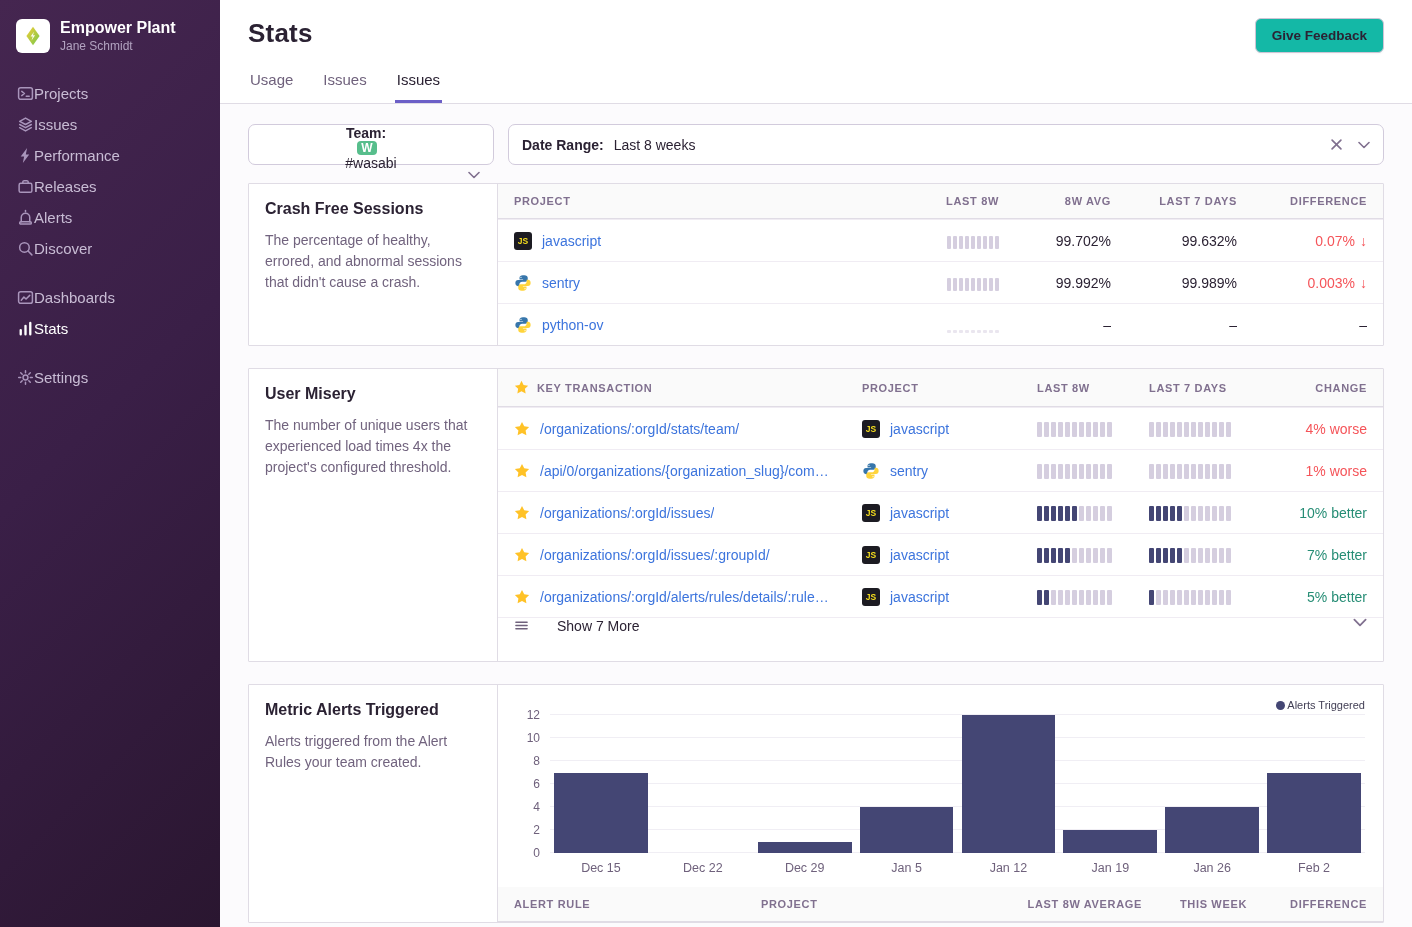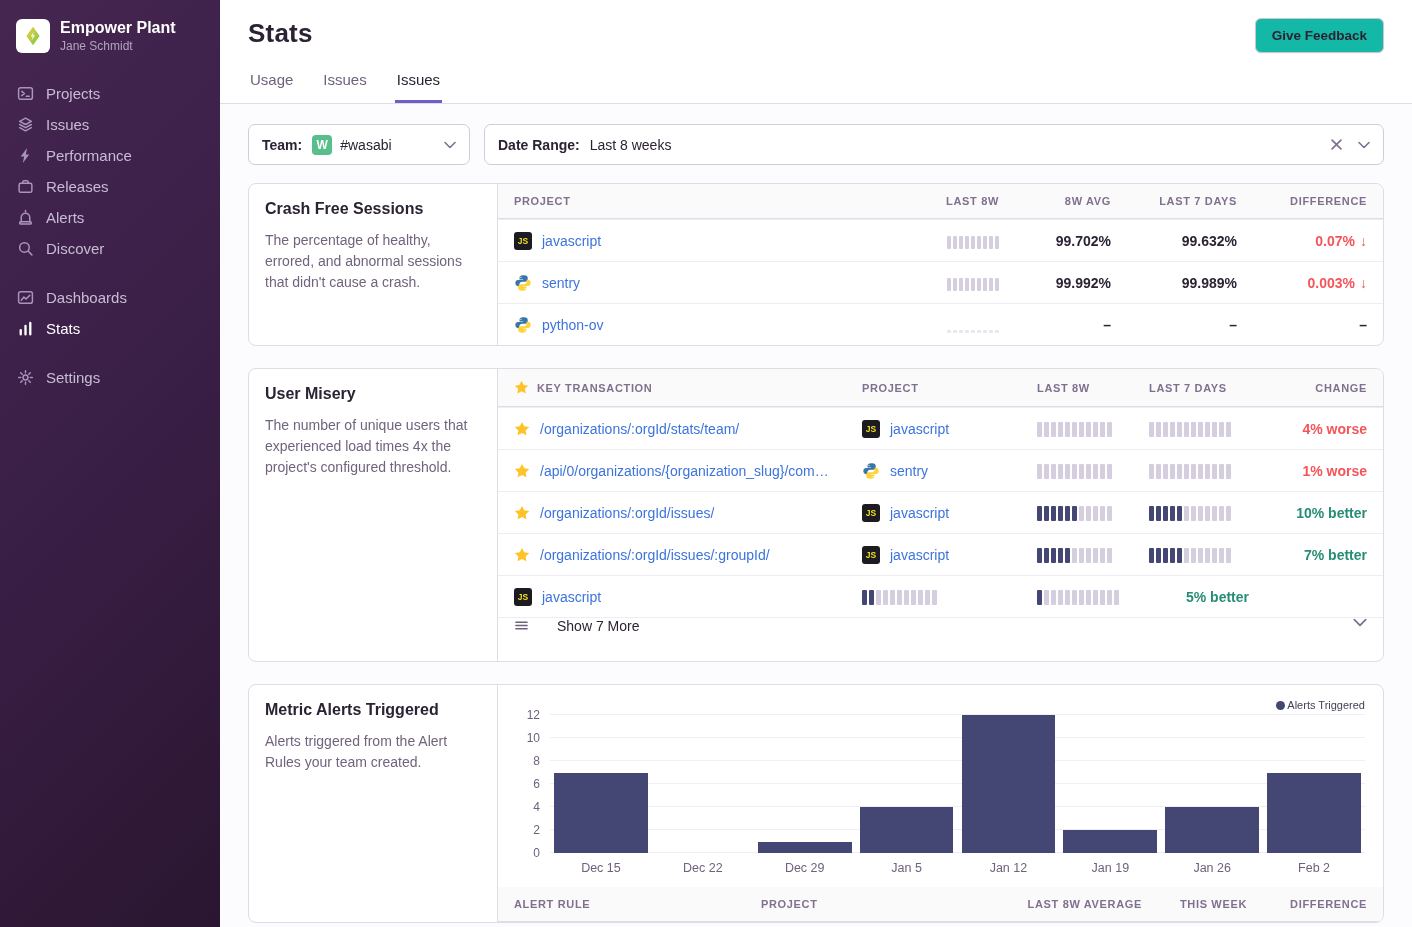--- a/index.html
+++ b/index.html
@@ -10,21 +10,21 @@
   
   .sidebar { flex:0 0 220px; width:220px; height:100%;
     background:linear-gradient(315deg,#2a1630 0%,#3a1f47 55%,#452650 100%);
     padding:14px 0; color:#cdc2d8; }
   .org { display:flex; align-items:center; gap:10px; padding:4px 16px 0; margin-bottom:24px; cursor:pointer; }
   .avatar { width:34px; height:34px; border-radius:6px; background:#fff; display:grid; place-items:center; flex:0 0 34px; }
   .org-name { font-size:16px; font-weight:700; color:#fff; line-height:1.3; }
   .org-user { font-size:12px; color:#b2a3c0; line-height:1.3; }
   .nav-group { padding:0 16px; }
   .nav-group + .nav-group { margin-top:18px; }
-  .nav-item { display:flex; align-items:center; gap:12px; height:31px; font-size:15px; color:#c8bcd4; cursor:pointer; }
+  .nav-item { display:flex; align-items:center; height:31px; font-size:15px; color:#c8bcd4; cursor:pointer; }
   .nav-item .nav-icon { width:18px; height:18px; display:grid; place-items:center; color:#a995bb; }
   .nav-item.active { color:#fff; }
   .nav-item.active .nav-icon { color:#fff; }
   .nav-footer { margin-top:28px; }
 
   
   .main { flex:1; display:flex; flex-direction:column; min-width:0; background:#fcfbfd; }
   .page-header { background:#fff; padding:18px 28px 0; border-bottom:1px solid #e0dce5; }
   .header-top { display:flex; justify-content:space-between; align-items:flex-start; }
   h1.title { margin:0; font-size:26px; font-weight:700; color:#2b2233; letter-spacing:.2px; }
@@ -34,45 +34,45 @@
   .tabs { display:flex; gap:26px; margin-top:18px; }
   .tab { padding:0 2px 12px; font-size:15px; color:#6f617c; border-bottom:3px solid transparent; cursor:pointer; }
   .tab.active { color:#2b2233; border-bottom-color:#6c5fc7; }
 
   .content { padding:20px 28px; overflow:hidden; }
 
   
   .filters { display:flex; gap:14px; margin-bottom:18px; }
   .filter { height:41px; background:#fff; border:1px solid #d2cbdc; border-radius:7px;
     display:flex; align-items:center; padding:0 13px; }
-  .team-filter { width:222px; }
+  .team-filter { width:246px;flex-direction:column; }
   .date-filter { flex:1; }
   .filter-label { font-size:14px; font-weight:700; color:#2b2233; margin-right:10px; }
   .team-badge { width:20px; height:20px; background:#57be8c; border-radius:4px; color:#fff;
     font-size:12px; font-weight:700; display:grid; place-items:center; margin-right:8px; }
   .filter-value { font-size:14px; color:#2b2233; }
   .filter-icons { margin-left:auto; display:flex; align-items:center; gap:16px; color:#80708f; }
   .icon-btn { display:grid; place-items:center; cursor:pointer; color:#80708f; }
 
   
   .panel { display:grid; grid-template-columns:249px 1fr; background:#fff;
-    border:1px solid #e0dce5; border-radius:8px; margin-bottom:22px; overflow:hidden; }
+    border:1px solid #e0dce5; border-radius:1px; margin-bottom:22px; overflow:hidden; }
   .panel-desc { border-right:1px solid #e0dce5; padding:16px; }
   .panel-title { margin:0 0 12px; font-size:16px; font-weight:600; color:#2b2233; }
   .panel-text { font-size:14px; color:#71637e; line-height:1.5; }
   .panel-main { min-width:0; }
 
   .tbl-header { display:grid; background:#fafafa; border-bottom:1px solid #e0dce5; align-items:center; }
   .hcell { padding:11px 16px; font-size:11px; font-weight:700; letter-spacing:.06em;
     text-transform:uppercase; color:#80708f; display:flex; align-items:center; gap:8px; }
   .hcell.r { justify-content:flex-end; text-align:right; }
   .row { display:grid; align-items:center; min-height:42px; border-top:1px solid #f0ecf3; }
   .row:first-of-type { border-top:none; }
   .cell { padding:8px 16px; font-size:14px; color:#2b2233; display:flex; align-items:center; min-width:0; }
-  .cell.r { justify-content:flex-end; text-align:center;font-weight:bold; }
+  .cell.r { justify-content:flex-end; text-align:center; }
   .crash-grid  { grid-template-columns:minmax(0,1fr) 130px 112px 126px 130px; }
   .misery-grid { grid-template-columns:minmax(0,1fr) 175px 112px 132px 118px; }
   .alerts-grid { grid-template-columns:minmax(0,1fr) 235px 178px 105px 120px; }
 
   .link { color:#3c74dd; text-decoration:none; cursor:pointer; }
   .trunc { overflow:hidden; white-space:nowrap; text-overflow:ellipsis; display:block; }
   .proj { gap:10px; }
   .plat-js { width:18px; height:18px; flex:0 0 18px; background:#1c1b22; border-radius:3px;
     color:#f7df1e; font-size:8.5px; font-weight:800; display:grid; place-items:center; }
   .num { font-variant-numeric:tabular-nums; }
@@ -578,20 +578,26 @@
                   <i class="sb"></i>
                   <i class="sb"></i>
                   <i class="sb"></i>
                   <i class="sb"></i>
                 </span>
               </div>
             <div class="cell r change better">7% better</div>
           </div>
 
           <div class="row misery-grid">
+            <div class="cell proj">
+              <svg width="16" height="16" viewBox="0 0 16 16" style="flex:0 0 16px">
+                  <path fill="#ffc227" d="M8 .9l2.2 4.4 4.9.7-3.5 3.4.8 4.9L8 12l-4.4 2.3.8-4.9L.9 6l4.9-.7z"></path>
+                </svg>
+              <a class="link trunc">/organizations/:orgId/alerts/rules/details/:ruleId/</a>
+            </div>
             <div class="cell proj">
               <span class="plat-js">JS</span>
               <a class="link">javascript</a>
             </div>
             <div class="cell">
                 <span class="spark wide">
                   <i class="sb dark"></i>
                   <i class="sb dark"></i>
                   <i class="sb"></i>
                   <i class="sb"></i>

